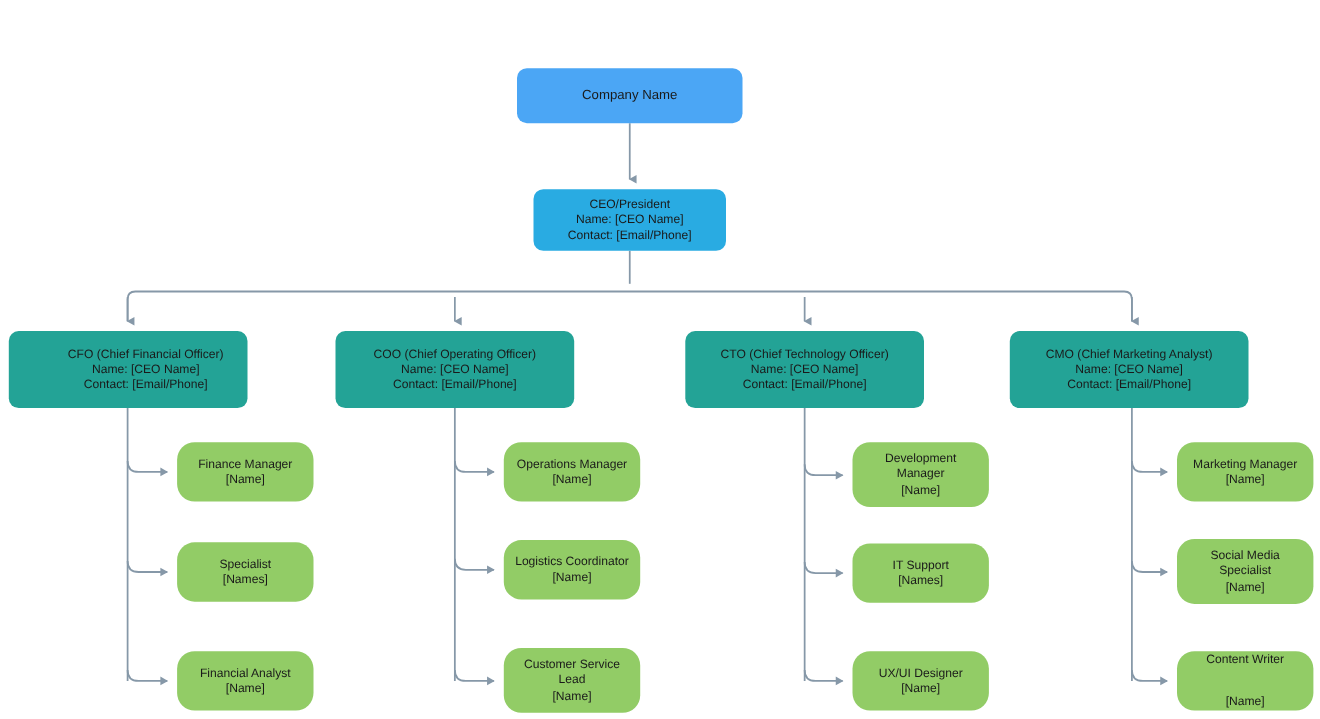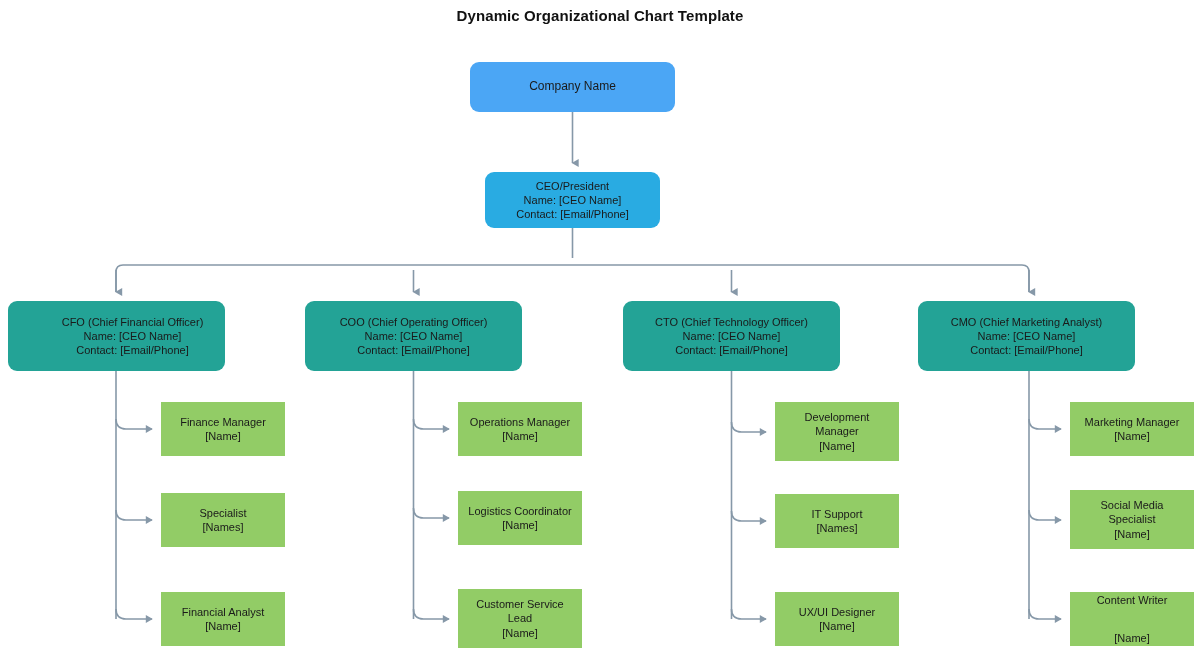--- a/index.html
+++ b/index.html
@@ -63,30 +63,29 @@
     border-radius: 9px;
     font-size: 11px;
   }
   .node-exec {
     background: #23a396;
     border-radius: 9px;
     font-size: 11px;
   }
   .node-leaf {
     background: #92cc66;
-    border-radius: 0;
+    border-radius: 16px;
     font-size: 11px;
   }
 </style>
 </head>
 <body>
 
 <div id="chart-root">
 
-  <div id="page-title">Dynamic Organizational Chart Template</div>
 
   <svg id="connector-layer" width="1200" height="654">
     <defs>
       <marker id="arrow-down" markerWidth="9" markerHeight="9" refX="4.5" refY="7.4" orient="auto" markerUnits="userSpaceOnUse">
         <path d="M0.6,1.2 L8.4,1.2 L4.5,8.2 Z" fill="#8698a8"></path>
       </marker>
       <marker id="arrow-right" markerWidth="9" markerHeight="9" refX="7.4" refY="4.5" orient="auto" markerUnits="userSpaceOnUse">
         <path d="M1.2,0.6 L1.2,8.4 L8.2,4.5 Z" fill="#8698a8"></path>
       </marker>
     </defs>

